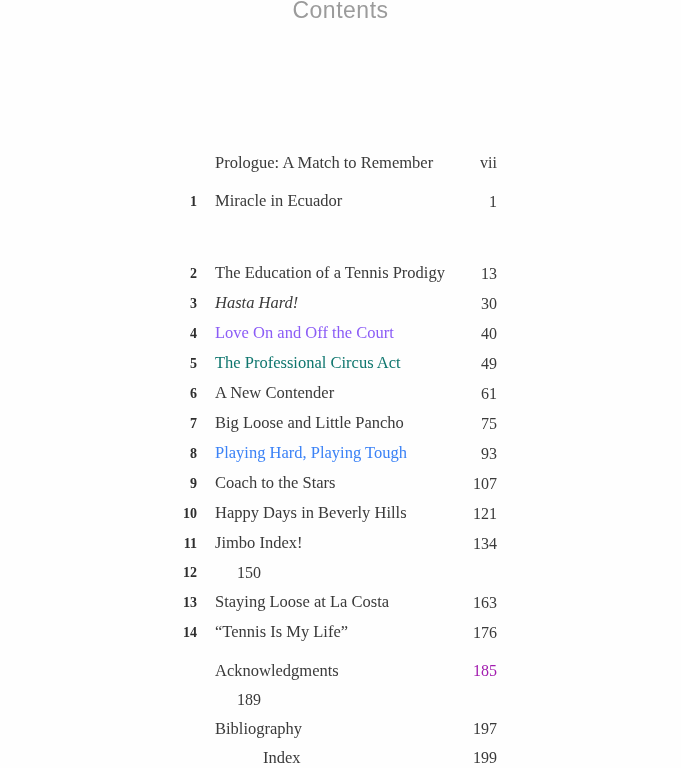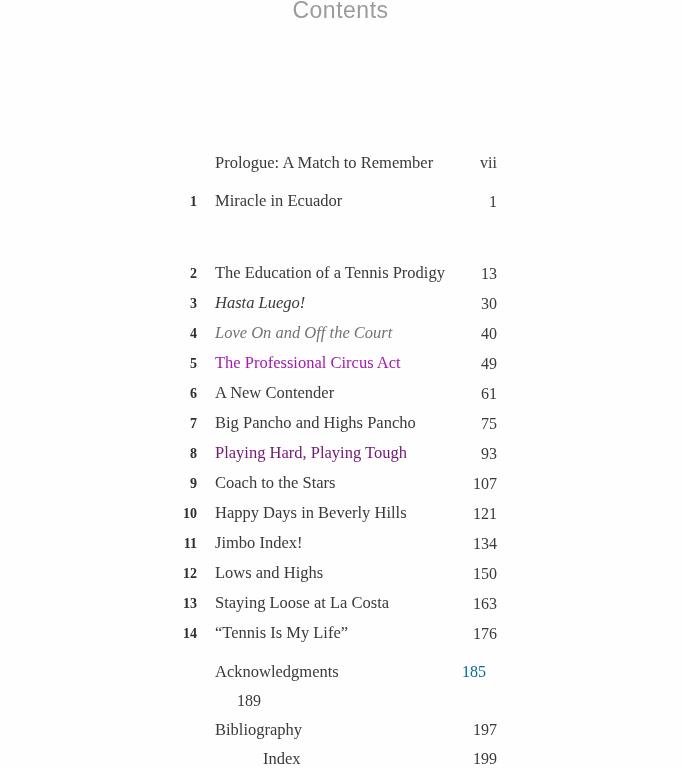--- a/index.html
+++ b/index.html
@@ -90,82 +90,81 @@
         <span class="title" style="color: rgb(58, 58, 58);"><span>Miracle in Ecuador</span></span>
         <span class="pagenum" style="color: rgb(58, 58, 58);">1</span>
       </div>
       <div class="row">
         <span class="num" style="color: rgb(46, 46, 46);">2</span>
         <span class="title" style="color: rgb(58, 58, 58); margin-top: 42px;"><span>The Education of a Tennis Prodigy</span></span>
         <span class="pagenum" style="color: rgb(58, 58, 58);">13</span>
       </div>
       <div class="row">
         <span class="num" style="color: rgb(46, 46, 46);">3</span>
-        <span class="title" style="color: rgb(58, 58, 58);"><span class="it">Hasta Luego!</span></span>
+        <span class="title" style="color: rgb(58, 58, 58);"><span class="it">Hasta Hard!</span></span>
         <span class="pagenum" style="color: rgb(58, 58, 58);">30</span>
       </div>
       <div class="row">
         <span class="num" style="color: rgb(46, 46, 46);">4</span>
-        <span class="title" style="color: #737373; font-style: italic;"><span>Love On and Off the Court</span></span>
+        <span class="title" style="color: #8b5cf6;"><span>Love On and Off the Court</span></span>
         <span class="pagenum" style="color: rgb(58, 58, 58);">40</span>
       </div>
       <div class="row">
         <span class="num" style="color: rgb(46, 46, 46);">5</span>
-        <span class="title" style="color: #a21caf;"><span>The Professional Circus Act</span></span>
+        <span class="title" style="color: #0f766e;"><span>The Professional Circus Act</span></span>
         <span class="pagenum" style="color: rgb(58, 58, 58);">49</span>
       </div>
       <div class="row">
         <span class="num" style="color: rgb(46, 46, 46);">6</span>
         <span class="title" style="color: rgb(58, 58, 58);"><span>A New Contender</span></span>
         <span class="pagenum" style="color: rgb(58, 58, 58);">61</span>
       </div>
       <div class="row">
         <span class="num" style="color: rgb(46, 46, 46);">7</span>
-        <span class="title" style="color: rgb(58, 58, 58);"><span>Big Pancho and Highs Pancho</span></span>
+        <span class="title" style="color: rgb(58, 58, 58);"><span>Big Loose and Little Pancho</span></span>
         <span class="pagenum" style="color: rgb(58, 58, 58);">75</span>
       </div>
       <div class="row">
         <span class="num" style="color: rgb(46, 46, 46);">8</span>
-        <span class="title" style="color: #701a75;"><span>Playing Hard, Playing Tough</span></span>
+        <span class="title" style="color: #3b82f6;"><span>Playing Hard, Playing Tough</span></span>
         <span class="pagenum" style="color: rgb(58, 58, 58);">93</span>
       </div>
       <div class="row">
         <span class="num" style="color: rgb(46, 46, 46);">9</span>
         <span class="title" style="color: rgb(58, 58, 58);"><span>Coach to the Stars</span></span>
         <span class="pagenum" style="color: rgb(58, 58, 58);">107</span>
       </div>
       <div class="row">
         <span class="num" style="color: rgb(46, 46, 46);">10</span>
         <span class="title" style="color: rgb(58, 58, 58);"><span>Happy Days in Beverly Hills</span></span>
         <span class="pagenum" style="color: rgb(58, 58, 58);">121</span>
       </div>
       <div class="row">
         <span class="num" style="color: rgb(46, 46, 46);">11</span>
         <span class="title" style="color: rgb(58, 58, 58);"><span>Jimbo Index!</span></span>
         <span class="pagenum" style="color: rgb(58, 58, 58);">134</span>
       </div>
       <div class="row">
         <span class="num" style="color: rgb(46, 46, 46);">12</span>
-        <span class="title" style="color: rgb(58, 58, 58);"><span>Lows and Highs</span></span>
         <span class="pagenum" style="color: rgb(58, 58, 58);">150</span>
       </div>
       <div class="row">
         <span class="num" style="color: rgb(46, 46, 46);">13</span>
         <span class="title" style="color: rgb(58, 58, 58);"><span>Staying Loose at La Costa</span></span>
         <span class="pagenum" style="color: rgb(58, 58, 58);">163</span>
       </div>
       <div class="row gap-after">
         <span class="num" style="color: rgb(46, 46, 46);">14</span>
         <span class="title" style="color: rgb(58, 58, 58);"><span>“Tennis Is My Life”</span></span>
         <span class="pagenum" style="color: rgb(58, 58, 58);">176</span>
       </div>
       <div class="row">
         <span class="num" style="color: rgb(46, 46, 46);"></span>
         <span class="title" style="color: rgb(58, 58, 58);"><span>Acknowledgments</span></span>
-        <span class="pagenum" style="color: #0369a1; text-align: center;">185</span>
+        <span class="pagenum" style="color: #a21caf;">185</span>
       </div>
       <div class="row">
         <span class="num" style="color: rgb(46, 46, 46);"></span>
         <span class="pagenum" style="color: rgb(58, 58, 58);">189</span>
       </div>
       <div class="row">
         <span class="num" style="color: rgb(46, 46, 46);"></span>
         <span class="title" style="color: rgb(58, 58, 58);"><span>Bibliography</span></span>
         <span class="pagenum" style="color: rgb(58, 58, 58);">197</span>
       </div>

